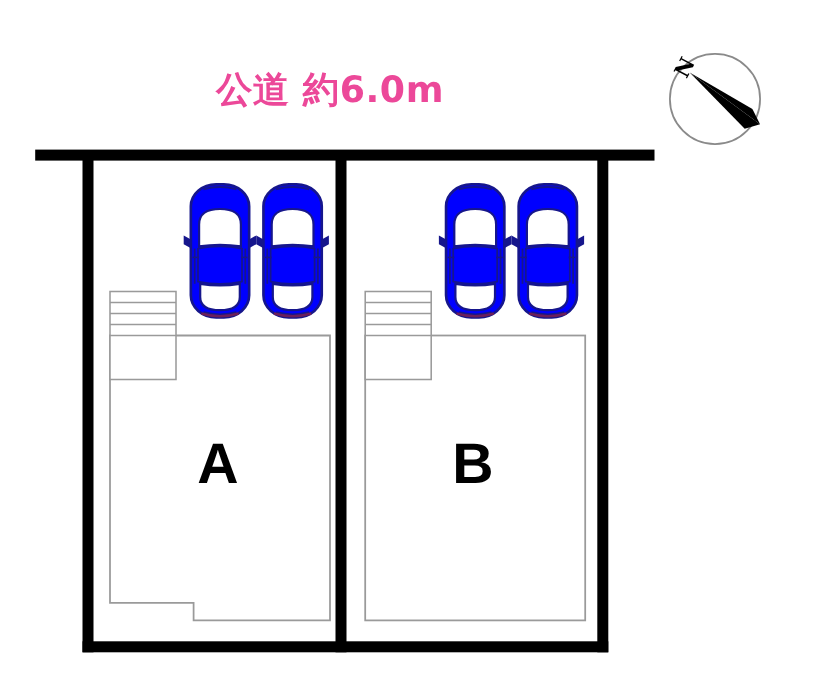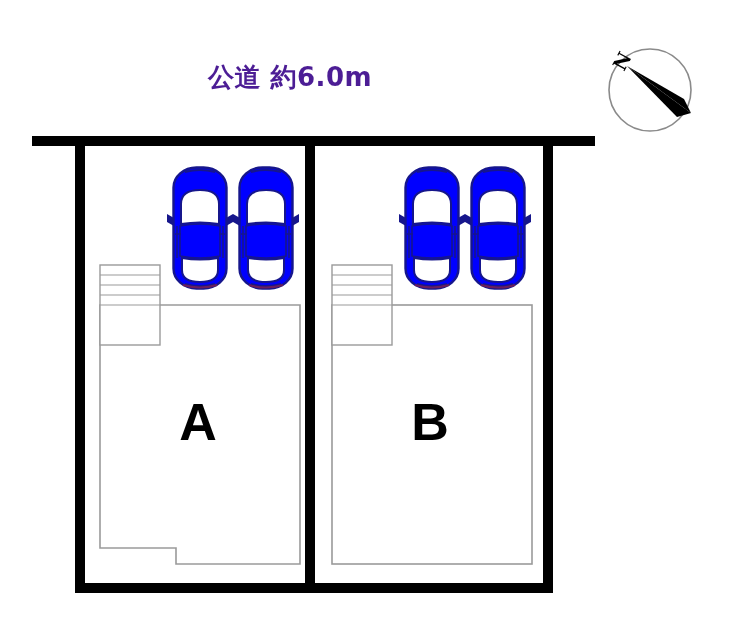--- a/index.html
+++ b/index.html
@@ -17,27 +17,27 @@
   }
   #site-plan {
     position: absolute;
     left: 0;
     top: 0;
     width: 740px;
     height: 632px;
   }
   .road-label {
     position: absolute;
-    left: 140px;
+    left: 150px;
     top: 60px;
     width: 300px;
     text-align: center;
-    font-size: 26px;
+    font-size: 33px;
     font-weight: bold;
-    color: #4c1d95;
+    color: #ec4899;
     letter-spacing: 0.5px;
     font-family: "DejaVu Sans", "Liberation Sans", sans-serif;
   }
   .plot-letter {
     position: absolute;
     font-size: 52px;
     font-weight: bold;
     color: #000000;
     font-family: "Liberation Sans", "DejaVu Sans", sans-serif;
     line-height: 1;

